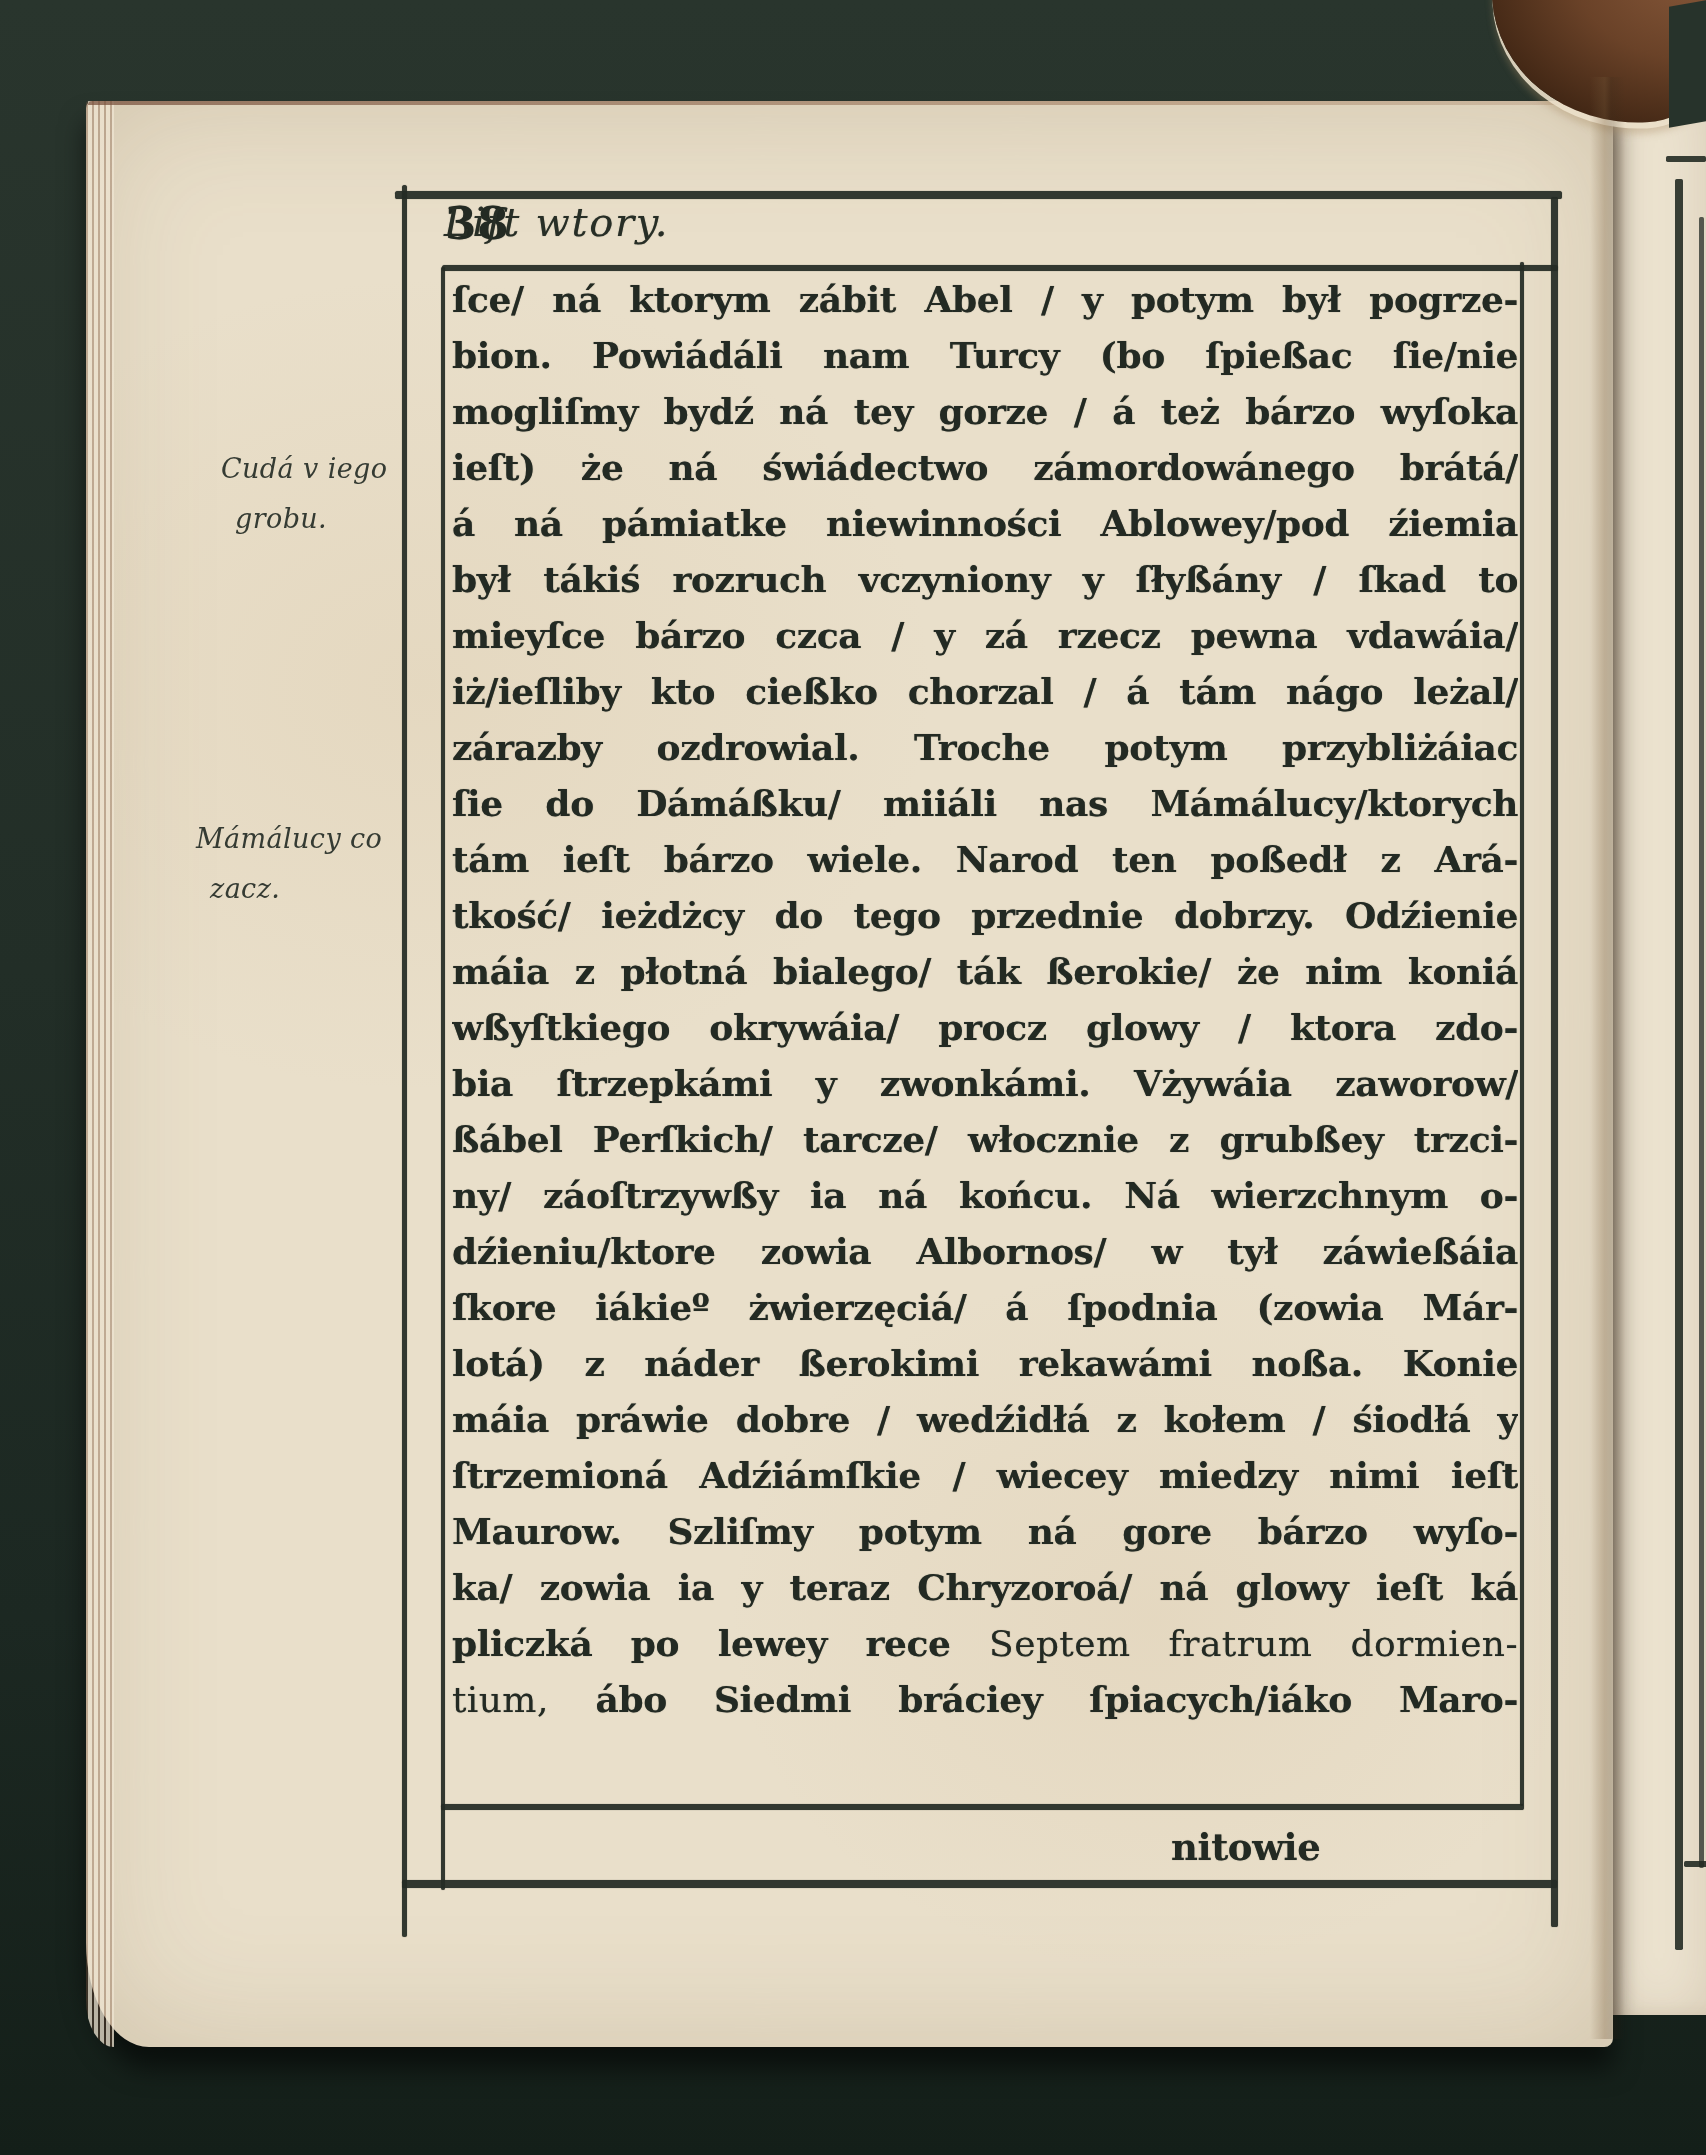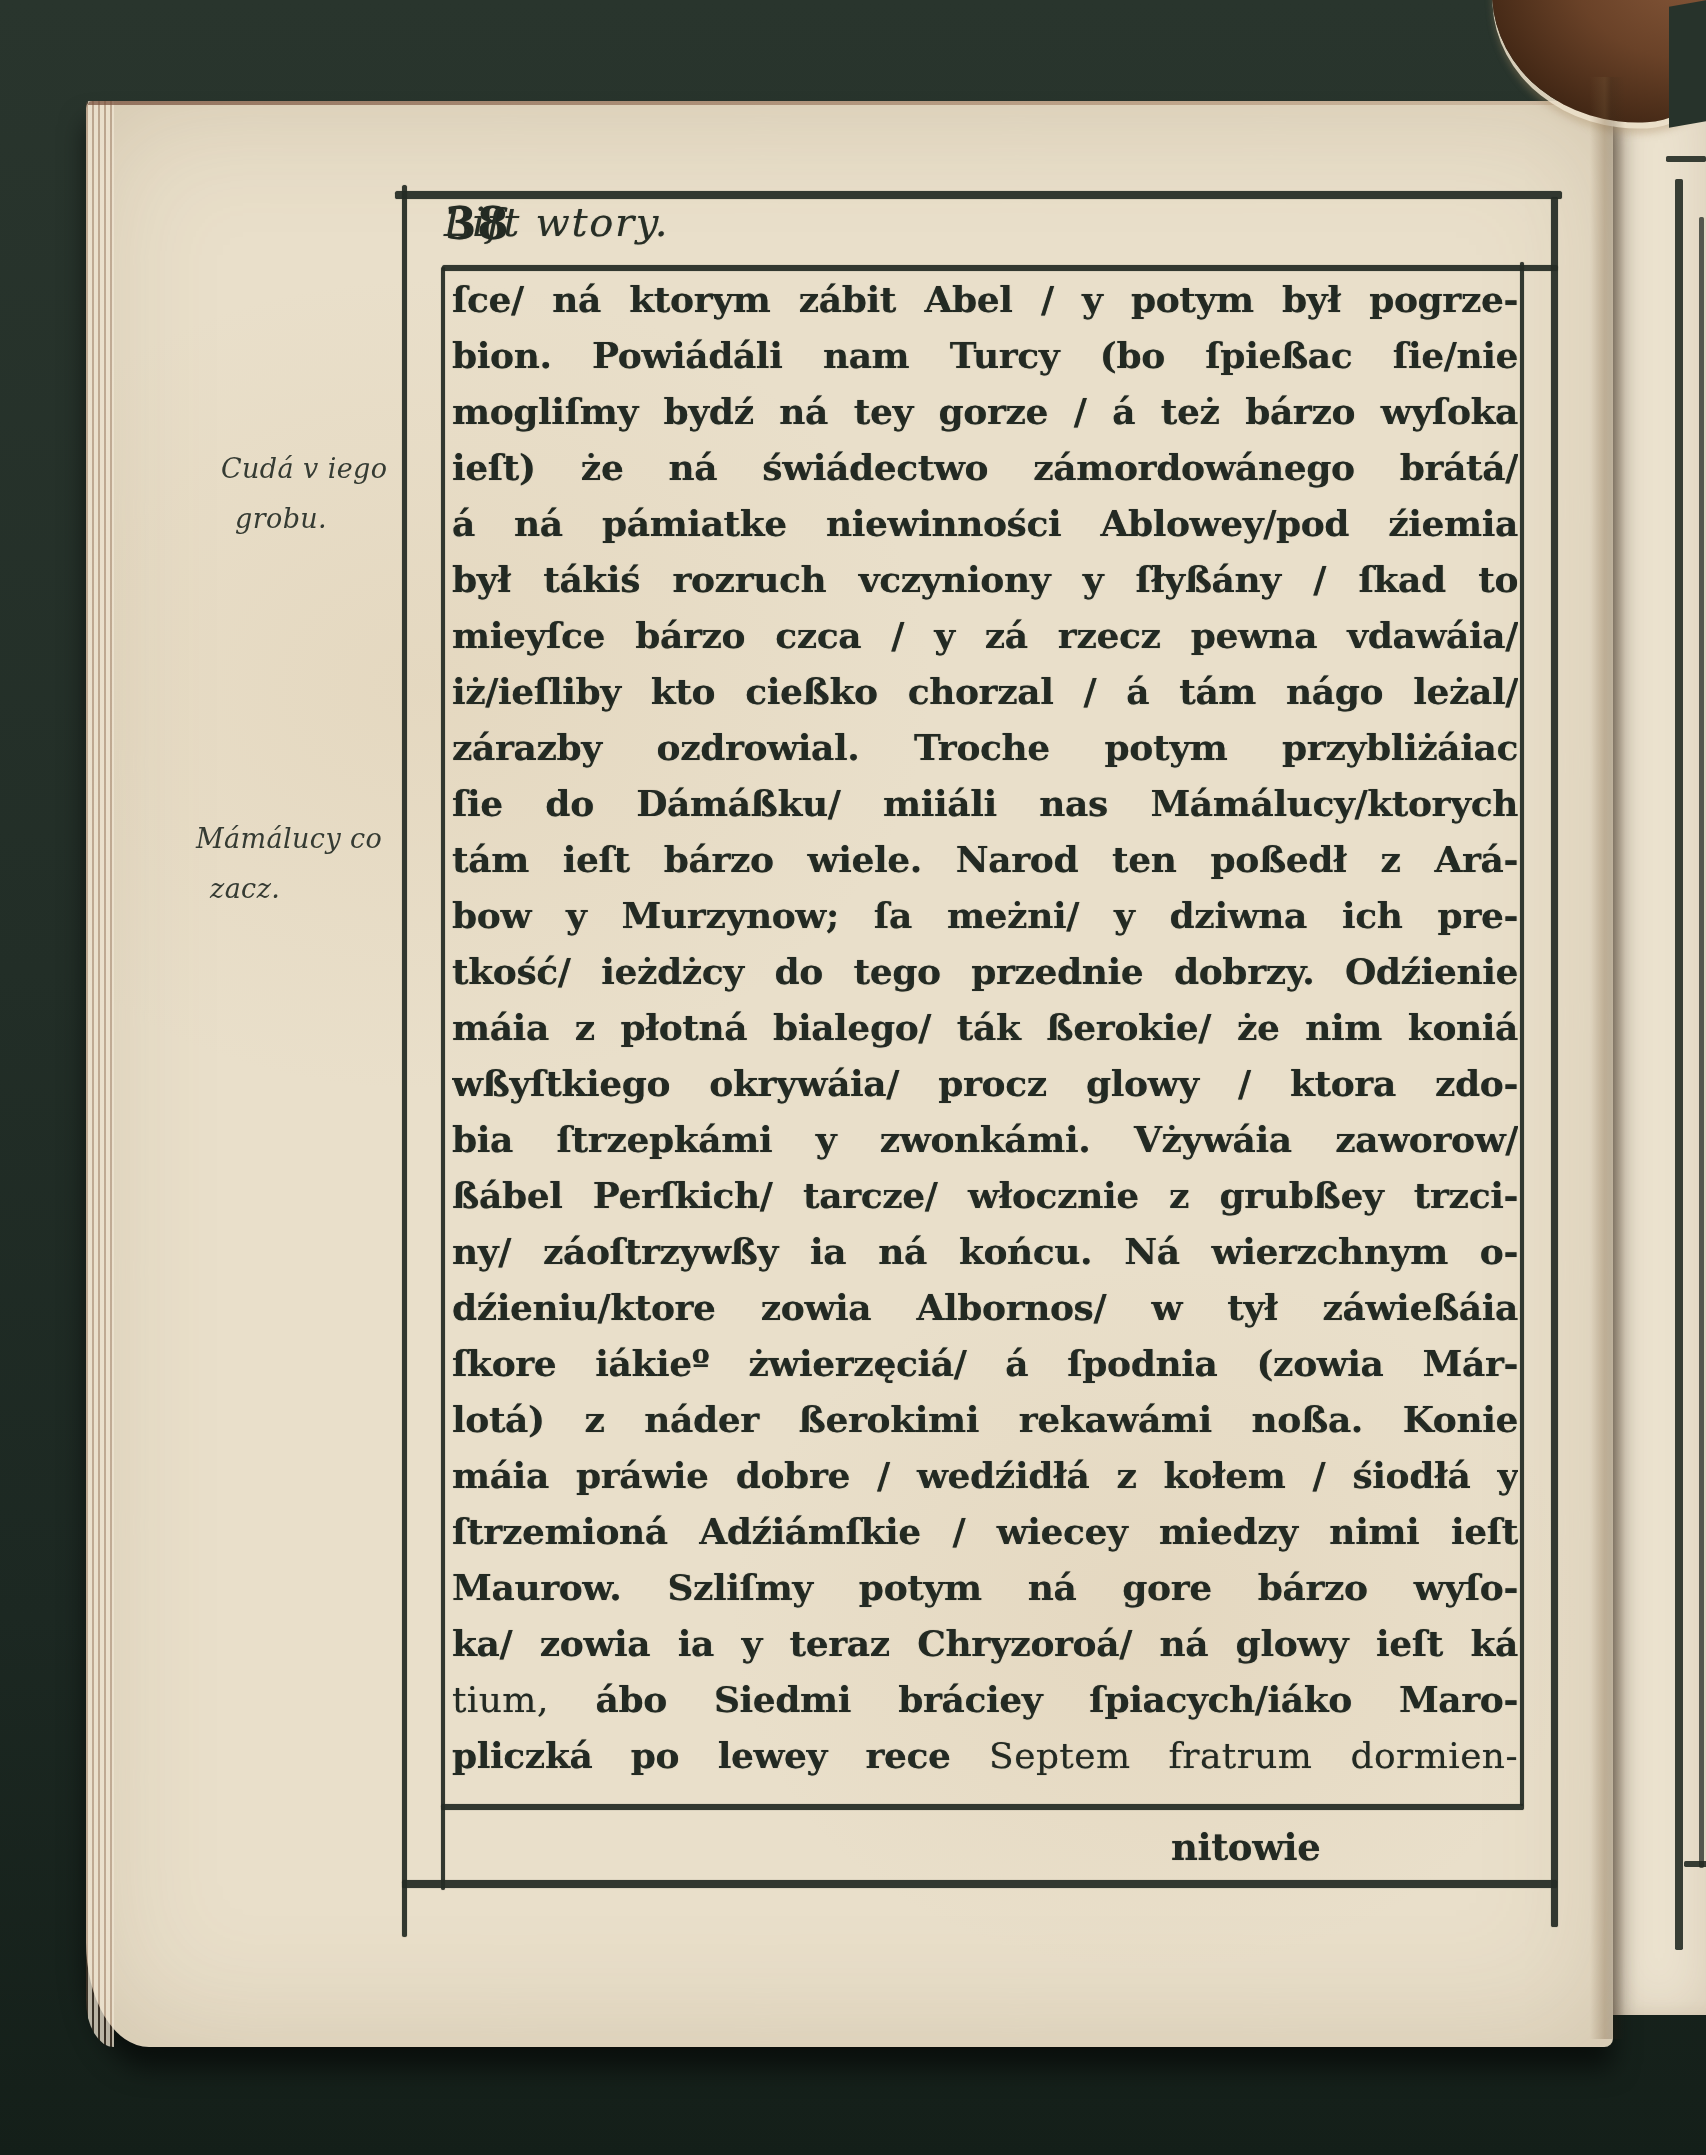--- a/index.html
+++ b/index.html
@@ -161,35 +161,34 @@
       <div class="line bl">bion. Powiádáli nam Turcy (bo ſpießac ſie/nie</div>
       <div class="line bl">mogliſmy bydź ná tey gorze / á też bárzo wyſoka</div>
       <div class="line bl">ieſt) że ná świádectwo zámordowánego brátá/</div>
       <div class="line bl">á ná pámiatke niewinności Ablowey/pod źiemia</div>
       <div class="line bl">był tákiś rozruch vczyniony y ſłyßány / ſkad to</div>
       <div class="line bl">mieyſce bárzo czca / y zá rzecz pewna vdawáia/</div>
       <div class="line bl">iż/ieſliby kto cießko chorzal / á tám nágo leżal/</div>
       <div class="line bl">zárazby ozdrowial. Troche potym przybliżáiac</div>
       <div class="line bl">ſie do Dámáßku/ miiáli nas Mámálucy/ktorych</div>
       <div class="line bl">tám ieſt bárzo wiele. Narod ten poßedł z Ará-</div>
-      <div class="line bl">bow y Murzynow; ſa meżni/ y dziwna ich pre-</div>
       <div class="line bl">tkość/ ieżdżcy do tego przednie dobrzy. Odźienie</div>
       <div class="line bl">máia z płotná bialego/ ták ßerokie/ że nim koniá</div>
       <div class="line bl">wßyſtkiego okrywáia/ procz glowy / ktora zdo-</div>
       <div class="line bl">bia ſtrzepkámi y zwonkámi. Vżywáia zaworow/</div>
       <div class="line bl">ßábel Perſkich/ tarcze/ włocznie z grubßey trzci-</div>
       <div class="line bl">ny/ záoſtrzywßy ia ná końcu. Ná wierzchnym o-</div>
       <div class="line bl">dźieniu/ktore zowia Albornos/ w tył záwießáia</div>
       <div class="line bl">ſkore iákieº żwierzęciá/ á ſpodnia (zowia Már-</div>
       <div class="line bl">lotá) z náder ßerokimi rekawámi noßa. Konie</div>
       <div class="line bl">máia práwie dobre / wedźidłá z kołem / śiodłá y</div>
       <div class="line bl">ſtrzemioná Adźiámſkie / wiecey miedzy nimi ieſt</div>
       <div class="line bl">Maurow. Szliſmy potym ná gore bárzo wyſo-</div>
       <div class="line bl">ka/ zowia ia y teraz Chryzoroá/ ná glowy ieſt ká</div>
+      <div class="line"><span class="bl">pliczká po lewey rece </span><span class="rm">Septem fratrum dormien-</span></div>
       <div class="line"><span class="rm">tium, </span><span class="bl">ábo Siedmi bráciey ſpiacych/iáko Maro-</span></div>
-      <div class="line"><span class="bl">pliczká po lewey rece </span><span class="rm">Septem fratrum dormien-</span></div>
     </div>
 
     <div class="catchword">nitowie</div>
   </div>
 
 </div>
 
 
 </body></html>

